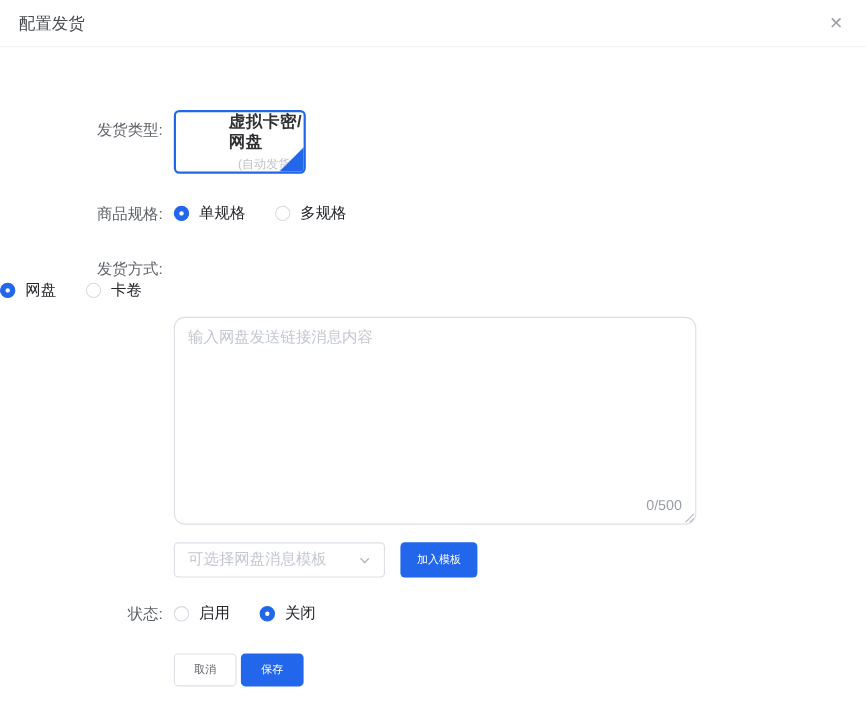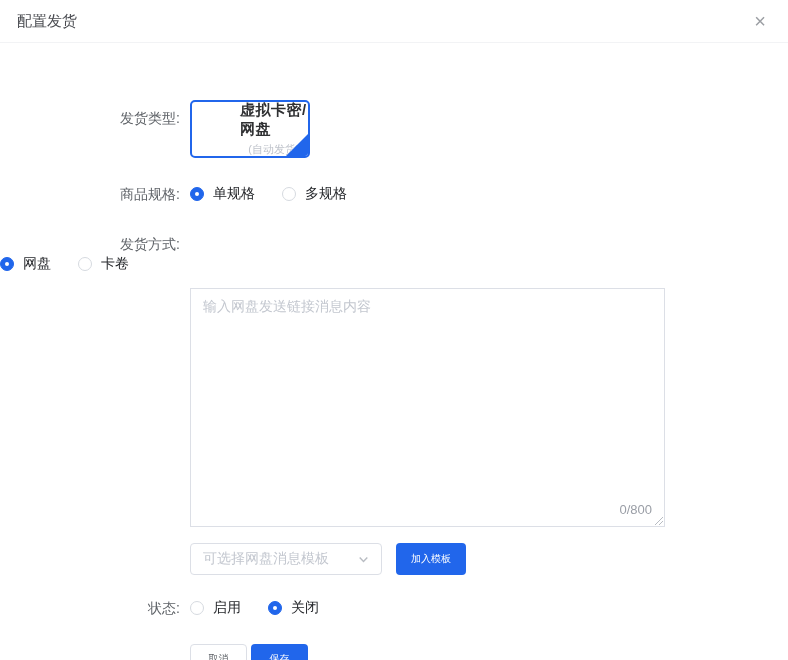--- a/index.html
+++ b/index.html
@@ -42,21 +42,21 @@
     font-weight: 300;
     font-family: "Liberation Sans", "DejaVu Sans", sans-serif;
   }
   
   .dialog-body { padding-top: 57px; }
   .form-row {
     display: flex;
     align-items: flex-start;
   }
   .form-label {
-    width: 190px;
+    width: 158px;
     padding-right: 10px;
     text-align: right;
     font-size: 14px;
     color: #5f6368;
     line-height: 20px;
     flex: none;
   }
   .row-type { margin-bottom: 26px; }
   .row-spec { margin-bottom: 30px; }
   .row-method { margin-bottom: 14px; flex-direction: column; }
@@ -141,23 +141,23 @@
     font-size: 14px;
     color: #25272b;
   }
   
   .textarea-wrap {
     position: relative;
     width: 475px;
   }
   .msg-textarea {
     width: 475px;
-    height: 239px;
+    height: 189px;
     border: 1px solid #dcdfe6;
-    border-radius: 0;
+    border-radius: 10px;
     padding: 9px 12px 28px 12px;
     font-family: "Liberation Sans", "DejaVu Sans", sans-serif;
     font-size: 14px;
     color: #303133;
     resize: none;
     outline: none;
     display: block;
   }
   .msg-textarea::placeholder { color: #c3c7cf; }
   .char-counter {
@@ -272,21 +272,21 @@
           <span class="radio-circle"></span>
           <span class="radio-label">卡卷</span>
         </span>
       </div>
     </div>
 
     <div class="form-row row-textarea">
       <div class="form-label"></div>
       <div class="textarea-wrap">
         <textarea class="msg-textarea" placeholder="输入网盘发送链接消息内容" style=""></textarea>
-        <span class="char-counter">0/800</span>
+        <span class="char-counter">0/500</span>
         <svg class="resize-handle" viewBox="0 0 11 11">
           <line x1="3" y1="11" x2="11" y2="3" stroke="#b8bcc2" stroke-width="1"></line>
           <line x1="7" y1="11" x2="11" y2="7" stroke="#b8bcc2" stroke-width="1"></line>
         </svg>
       </div>
     </div>
 
     <div class="form-row row-template">
       <div class="form-label"></div>
       <div class="template-controls">

